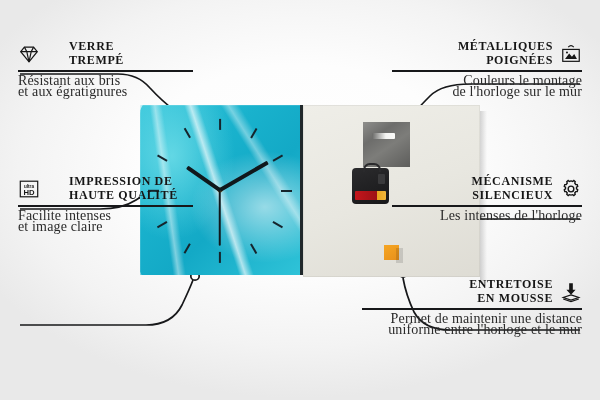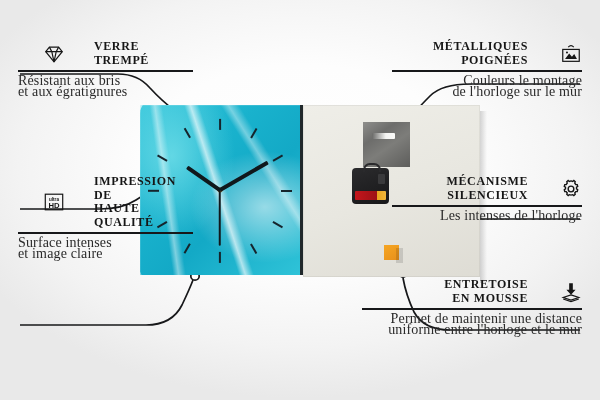--- a/index.html
+++ b/index.html
@@ -64,21 +64,21 @@
   
   .callout{position:absolute;}
   .head{display:flex;align-items:center;gap:7px;}
   .head.r{justify-content:flex-end;}
   .title{font-size:12px;font-weight:700;letter-spacing:.6px;color:#161616;
          line-height:13.5px;text-transform:uppercase;margin-left:22px;}
   .rule{height:1.6px;background:#17181a;margin:3px 0 3px;}
   .sub{font-size:14px;color:#2a2a2a;line-height:11px;letter-spacing:.15px;}
   .l .title,.l .sub{text-align:left;}
   .r .title,.r .sub{text-align:right;}
-  .ico{width:22px;height:22px;flex:0 0 22px;display:block;margin-left:25px;}
+  .ico{width:22px;height:22px;flex:0 0 22px;display:block;}
 
   svg.conn{position:absolute;left:0;top:0;width:600px;height:400px;
            pointer-events:none;overflow:visible;}
 </style>
 </head>
 <body>
 
 <div id="stage">
 
   <svg class="conn" viewBox="0 0 600 400">
@@ -162,21 +162,21 @@
           <text x="12" y="11" font-family="Liberation Sans, sans-serif" font-size="5" font-weight="700" fill="#161616" text-anchor="middle">ultra</text>
           <text x="12" y="18.4" font-family="Liberation Sans, sans-serif" font-size="8.4" font-weight="700" fill="#161616" text-anchor="middle">HD</text>
         </svg>
       </span>
       <div>
         <div class="title">IMPRESSION DE</div>
         <div class="title">HAUTE QUALITÉ</div>
       </div>
     </div>
     <div class="rule"></div>
-    <div class="sub">Surface intenses</div>
+    <div class="sub">Facilite intenses</div>
     <div class="sub">et image claire</div>
   </div>
 
 
   <div class="callout r" style="right:18px;top:40px;width:190px;">
     <div class="head r">
       <div>
         <div class="title">MÉTALLIQUES</div>
         <div class="title">POIGNÉES</div>
       </div>

